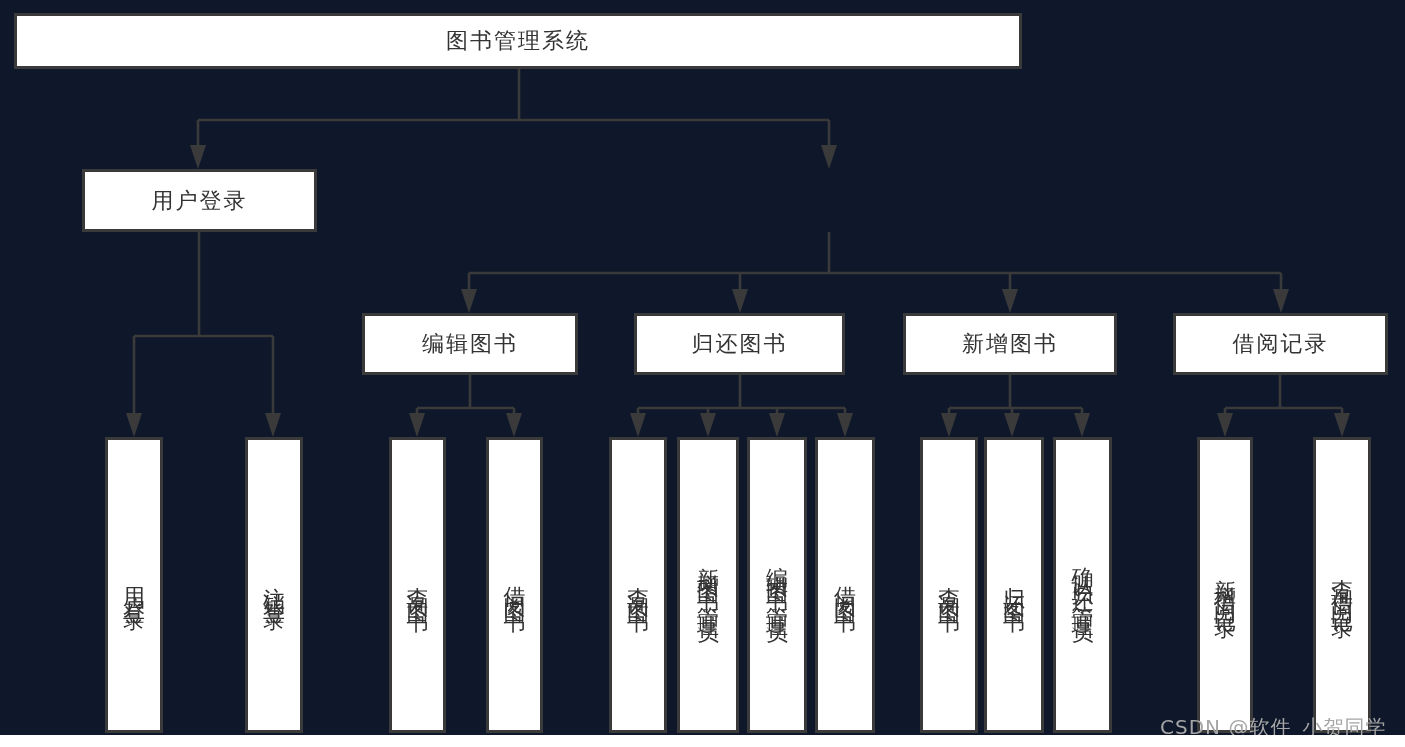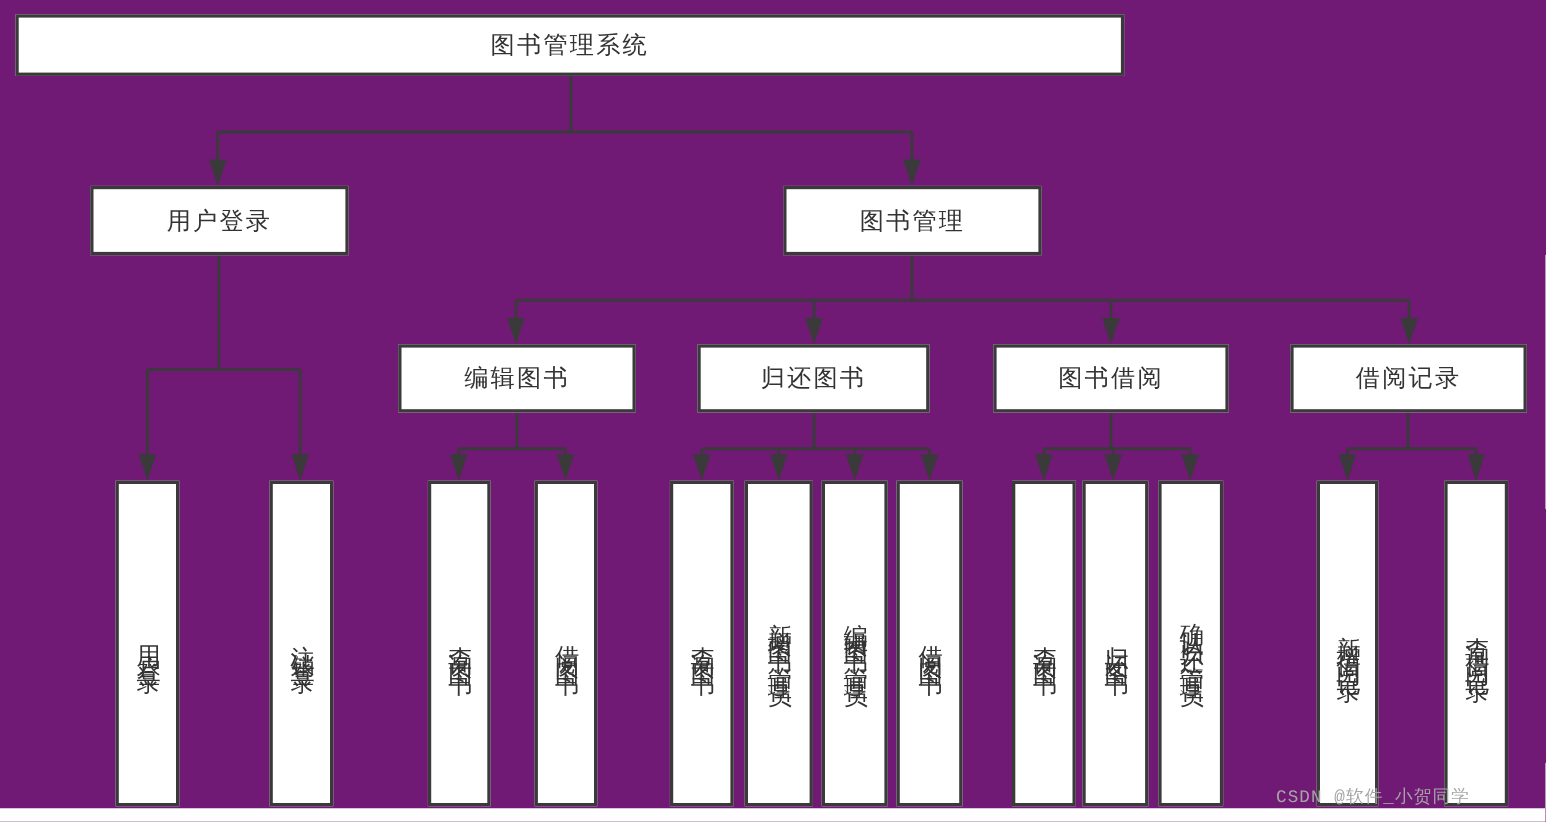--- a/index.html
+++ b/index.html
@@ -4,21 +4,21 @@
 <style>
   html, body {
     margin: 0;
     padding: 0;
     background: #ffffff;
   }
   #canvas {
     position: relative;
     width: 1405px;
     height: 735px;
-    background: #701a75;
+    background: #0f172a;
     font-family: "DejaVu Sans", sans-serif;
     color: #333333;
     overflow: hidden;
   }
   #connectors {
     position: absolute;
     left: 0;
     top: 0;
     width: 1405px;
     height: 747px;
@@ -74,26 +74,25 @@
   #leaf-8  { left: 920px;  width: 58px; }
   #leaf-9  { left: 984px;  width: 60px; }
   #leaf-10 { left: 1053px; width: 59px; }
   #leaf-11 { left: 1197px; width: 56px; }
   #leaf-12 { left: 1313px; width: 58px; }
   #watermark {
     position: absolute;
     left: 1160px;
     top: 714px;
     width: 240px;
-    font-size: 16px;
+    font-size: 20px;
     color: #a6a6a6;
     letter-spacing: 1px;
     white-space: nowrap;
     z-index: 10;
-    font-family: Liberation Mono, monospace;
   }
 </style>
 </head>
 <body>
 
 <div id="canvas">
 
   <svg id="connectors" viewBox="0 0 1405 747" xmlns="http://www.w3.org/2000/svg">
     <g stroke="#3a3a3a" stroke-width="2.6" fill="none">
 
@@ -130,25 +129,24 @@
       <polygon points="1004,413 1020,413 1012,437"></polygon>
       <polygon points="1074,413 1090,413 1082,437"></polygon>
       <polygon points="1217,413 1233,413 1225,437"></polygon>
       <polygon points="1334,413 1350,413 1342,437"></polygon>
     </g>
   </svg>
 
   <div class="node" id="root-box">图书管理系统</div>
 
   <div class="node" id="l2-login">用户登录</div>
-  <div class="node" id="l2-bookmgr">图书管理</div>
 
   <div class="node" id="l3-recommend">编辑图书</div>
   <div class="node" id="l3-borrow">归还图书</div>
-  <div class="node" id="l3-current">图书借阅</div>
+  <div class="node" id="l3-current">新增图书</div>
   <div class="node" id="l3-records">借阅记录</div>
 
   <div class="leaf" id="leaf-0">用户登录</div>
   <div class="leaf" id="leaf-1">注销登录</div>
   <div class="leaf" id="leaf-2">查询图书</div>
   <div class="leaf" id="leaf-3">借阅图书</div>
   <div class="leaf" id="leaf-4">查询图书</div>
   <div class="leaf" id="leaf-5">新增图书（管理员）</div>
   <div class="leaf" id="leaf-6">编辑图书（管理员）</div>
   <div class="leaf" id="leaf-7">借阅图书</div>

